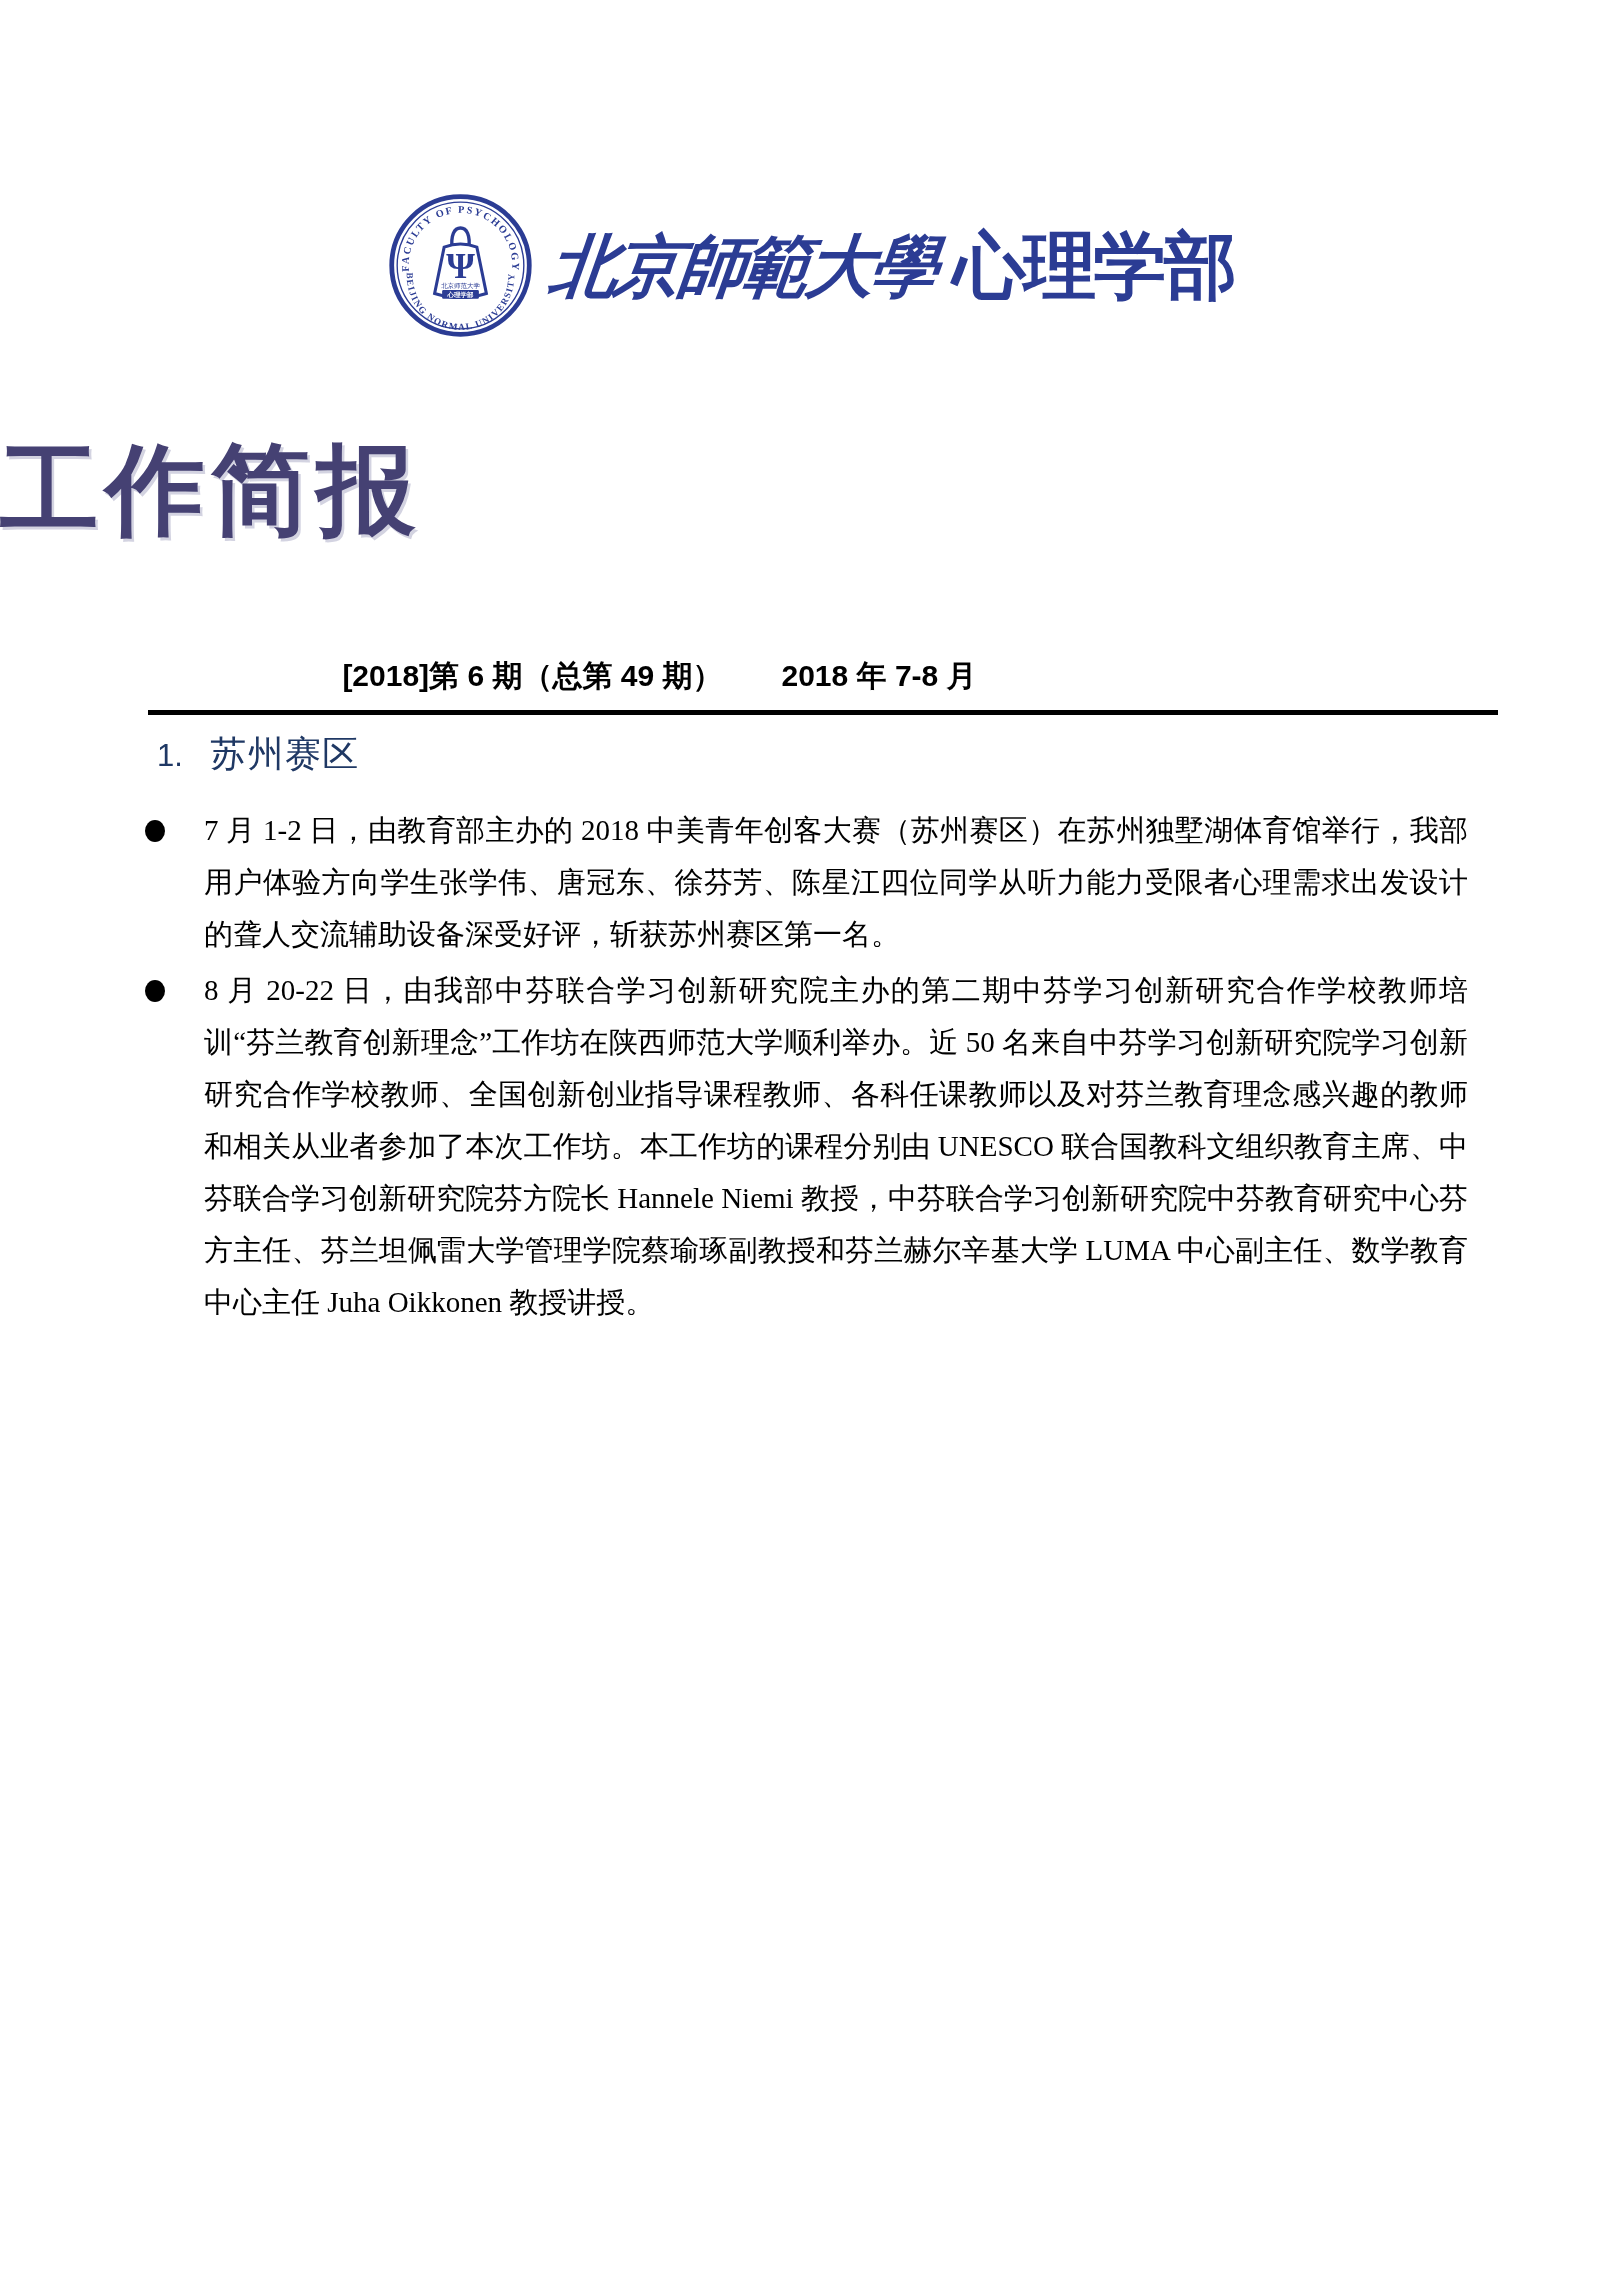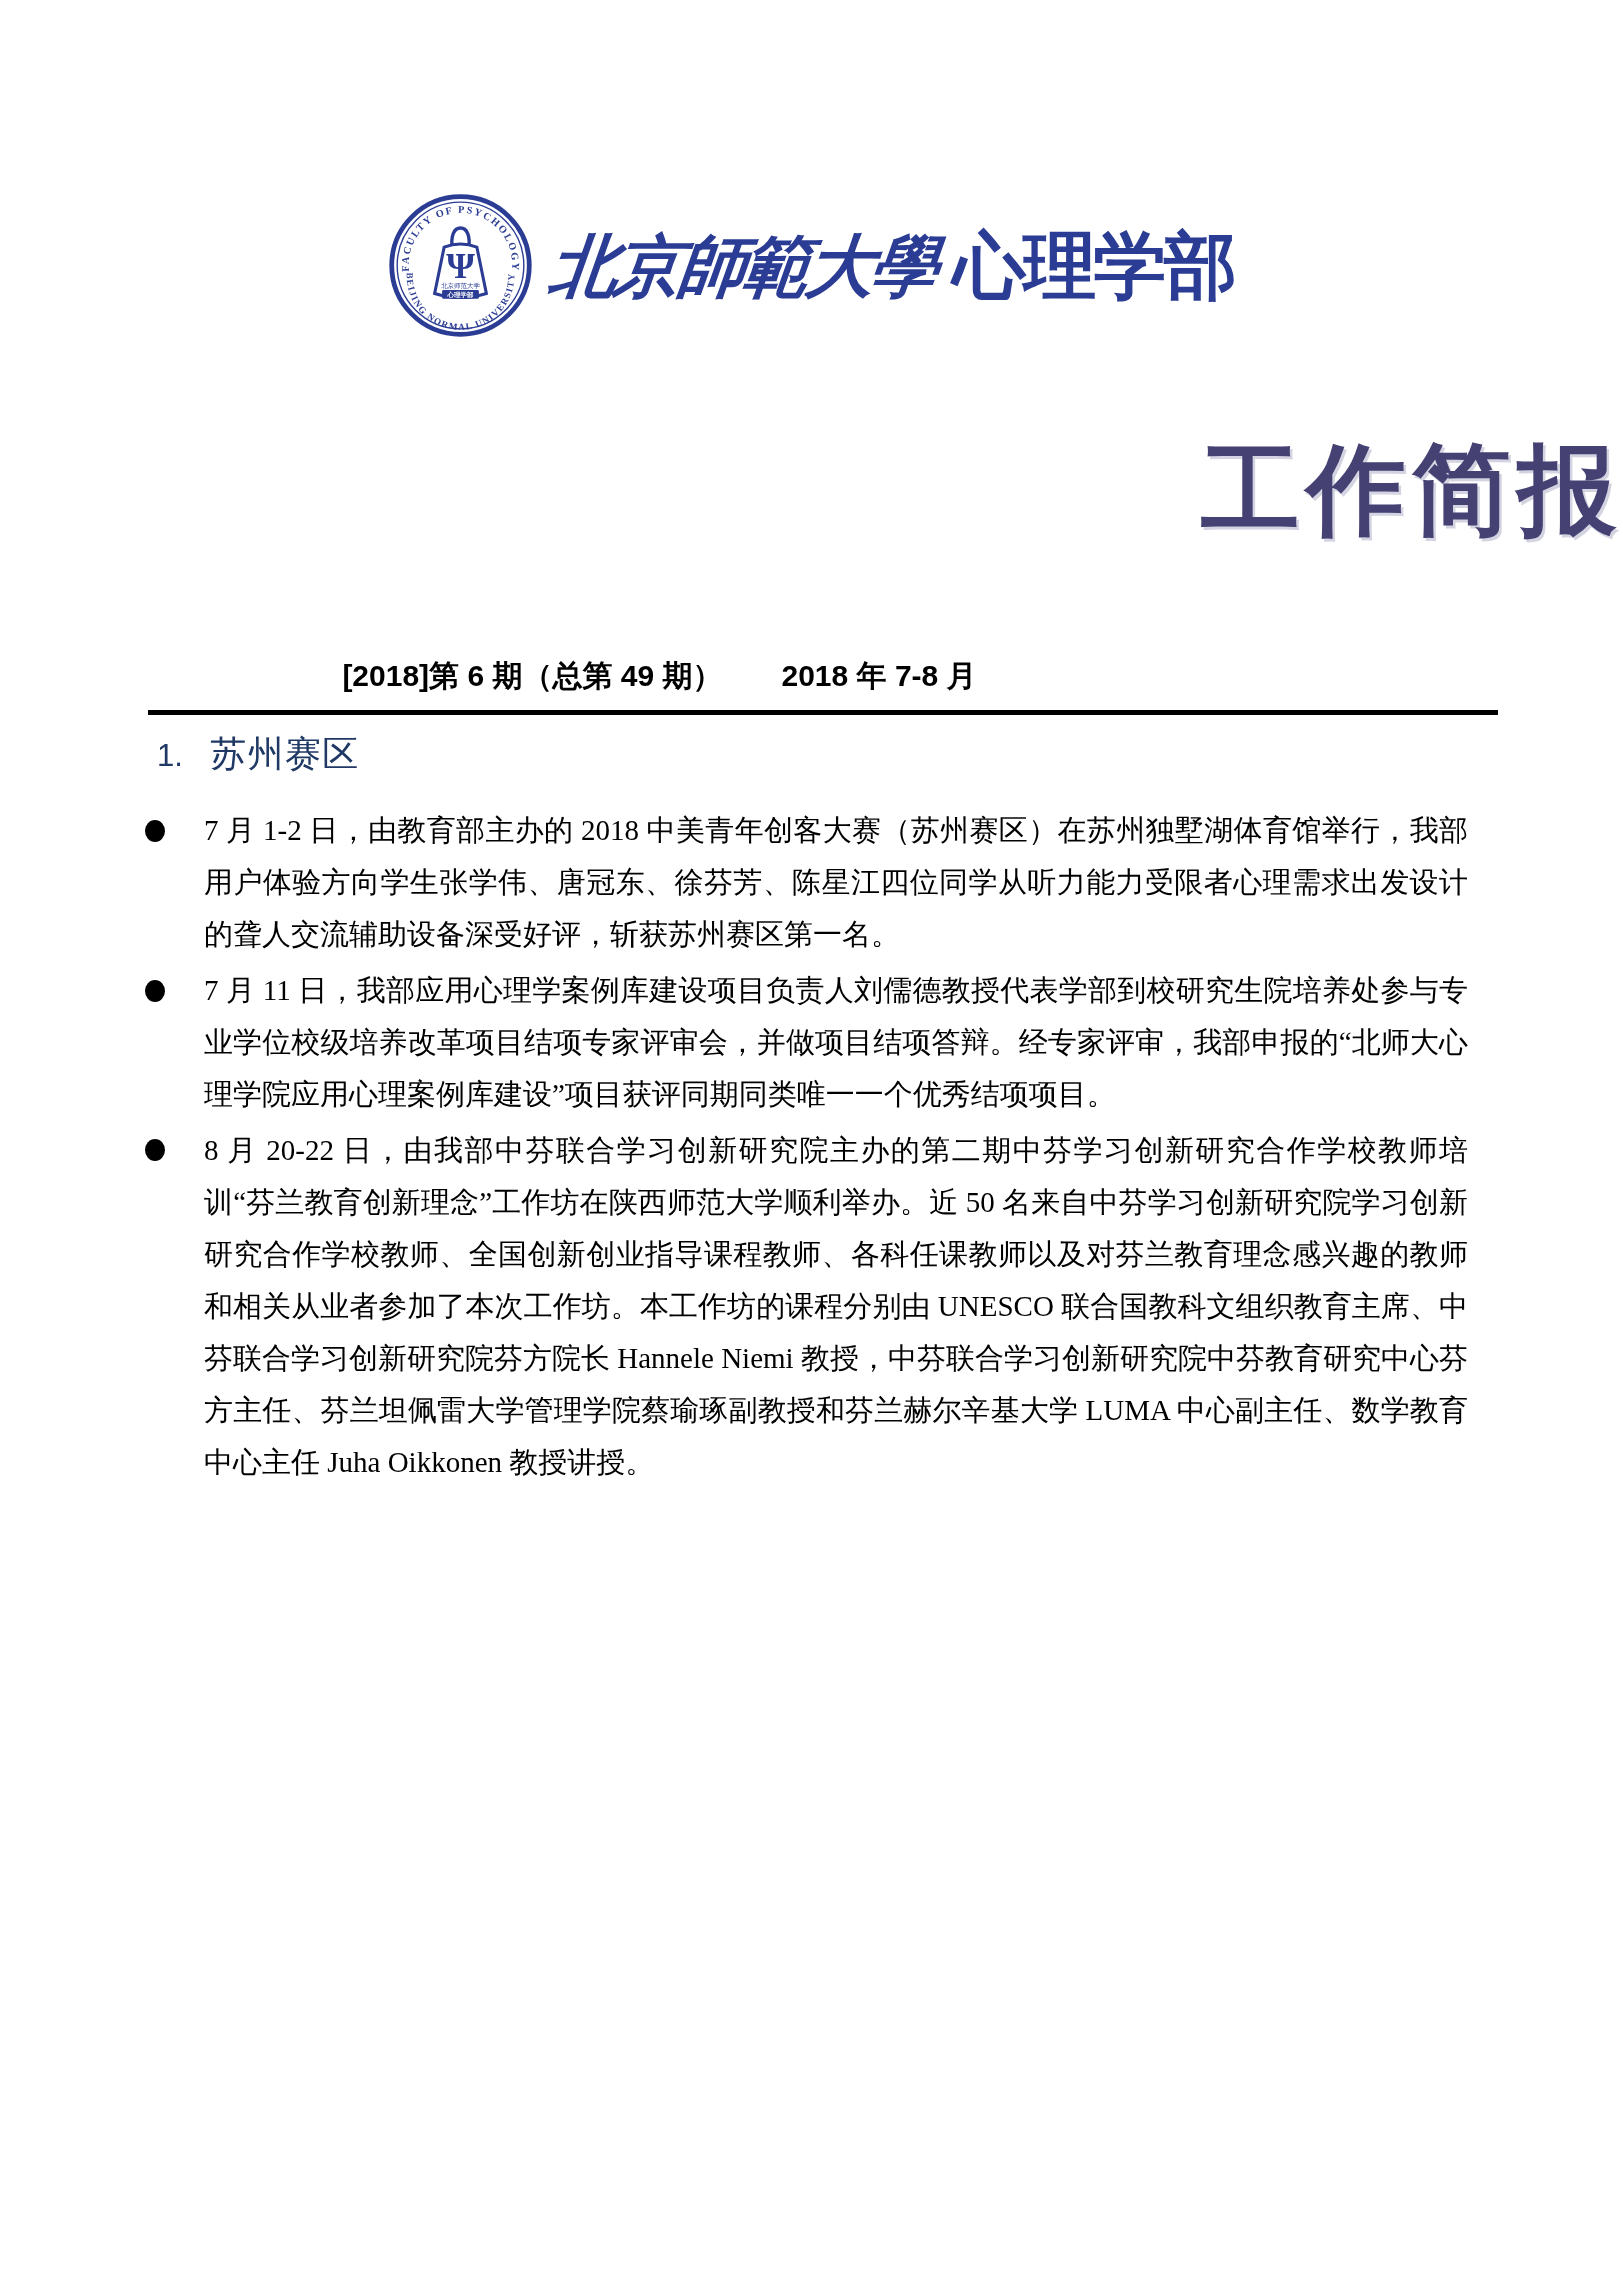--- a/index.html
+++ b/index.html
@@ -49,21 +49,21 @@
     white-space: nowrap;
     line-height: 1;
   }
 
   
   .doc-title {
     position: absolute;
     top: 437px;
     left: 0;
     width: 1623px;
-    text-align: right;
+    text-align: left;
     font-family: "Liberation Serif", serif;
     font-weight: bold;
     font-size: 99px;
     line-height: 1.1;
     color: #454173;
     letter-spacing: 6.5px;
     text-shadow: 2.6px 2.6px 0 rgba(130,128,170,0.35);
   }
 
   
@@ -188,18 +188,17 @@
   </div>
 
   <div class="top-rule"></div>
 
   <div class="section-heading">
     <span class="section-number">1.</span><span class="section-title">苏州赛区</span>
   </div>
 
   <ul class="news-list">
     <li>7 月 1-2 日，由教育部主办的 2018 中美青年创客大赛（苏州赛区）在苏州独墅湖体育馆举行，我部用户体验方向学生张学伟、唐冠东、徐芬芳、陈星江四位同学从听力能力受限者心理需求出发设计的聋人交流辅助设备深受好评，斩获苏州赛区第一名。</li>
-    <li>7 月 11 日，我部应用心理学案例库建设项目负责人刘儒德教授代表学部到校研究生院培养处参与专业学位校级培养改革项目结项专家评审会，并做项目结项答辩。经专家评审，我部申报的“北师大心理学院应用心理案例库建设”项目获评同期同类唯一一个优秀结项项目。</li>
     <li>8 月 20-22 日，由我部中芬联合学习创新研究院主办的第二期中芬学习创新研究合作学校教师培训“芬兰教育创新理念”工作坊在陕西师范大学顺利举办。近 50 名来自中芬学习创新研究院学习创新研究合作学校教师、全国创新创业指导课程教师、各科任课教师以及对芬兰教育理念感兴趣的教师和相关从业者参加了本次工作坊。本工作坊的课程分别由 UNESCO 联合国教科文组织教育主席、中芬联合学习创新研究院芬方院长 Hannele Niemi 教授，中芬联合学习创新研究院中芬教育研究中心芬方主任、芬兰坦佩雷大学管理学院蔡瑜琢副教授和芬兰赫尔辛基大学 LUMA 中心副主任、数学教育中心主任 Juha Oikkonen 教授讲授。</li>
   </ul>
 
 </div>
 
 
 </body></html>

